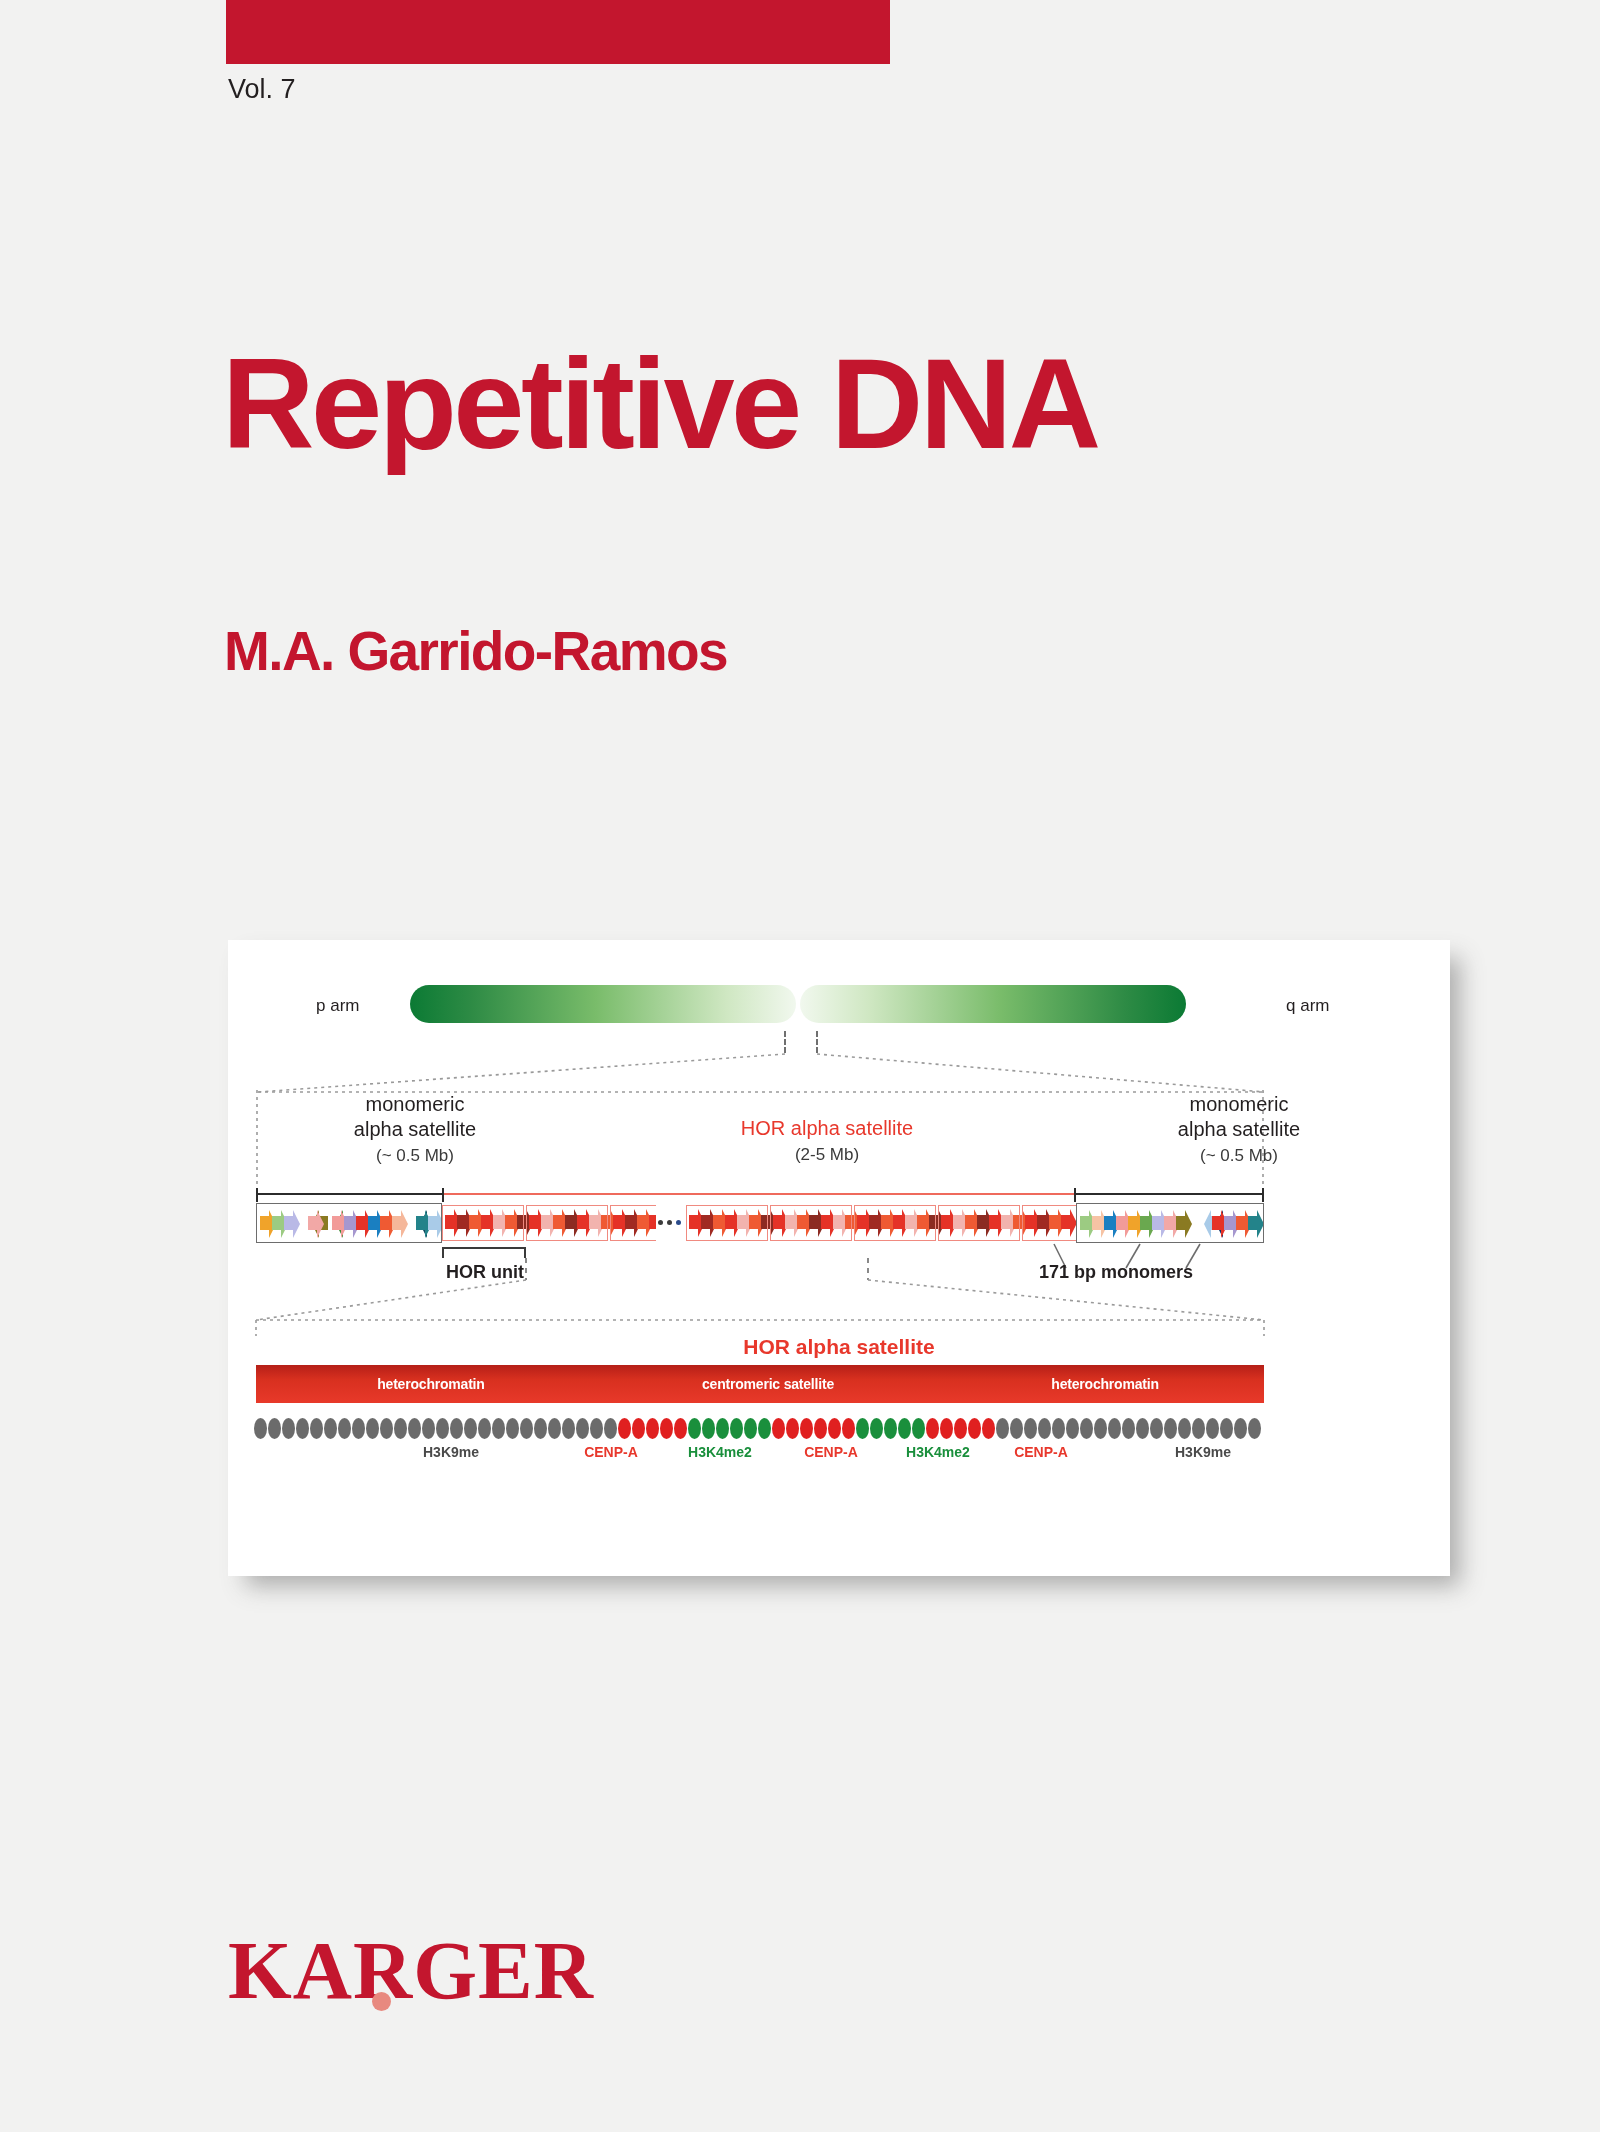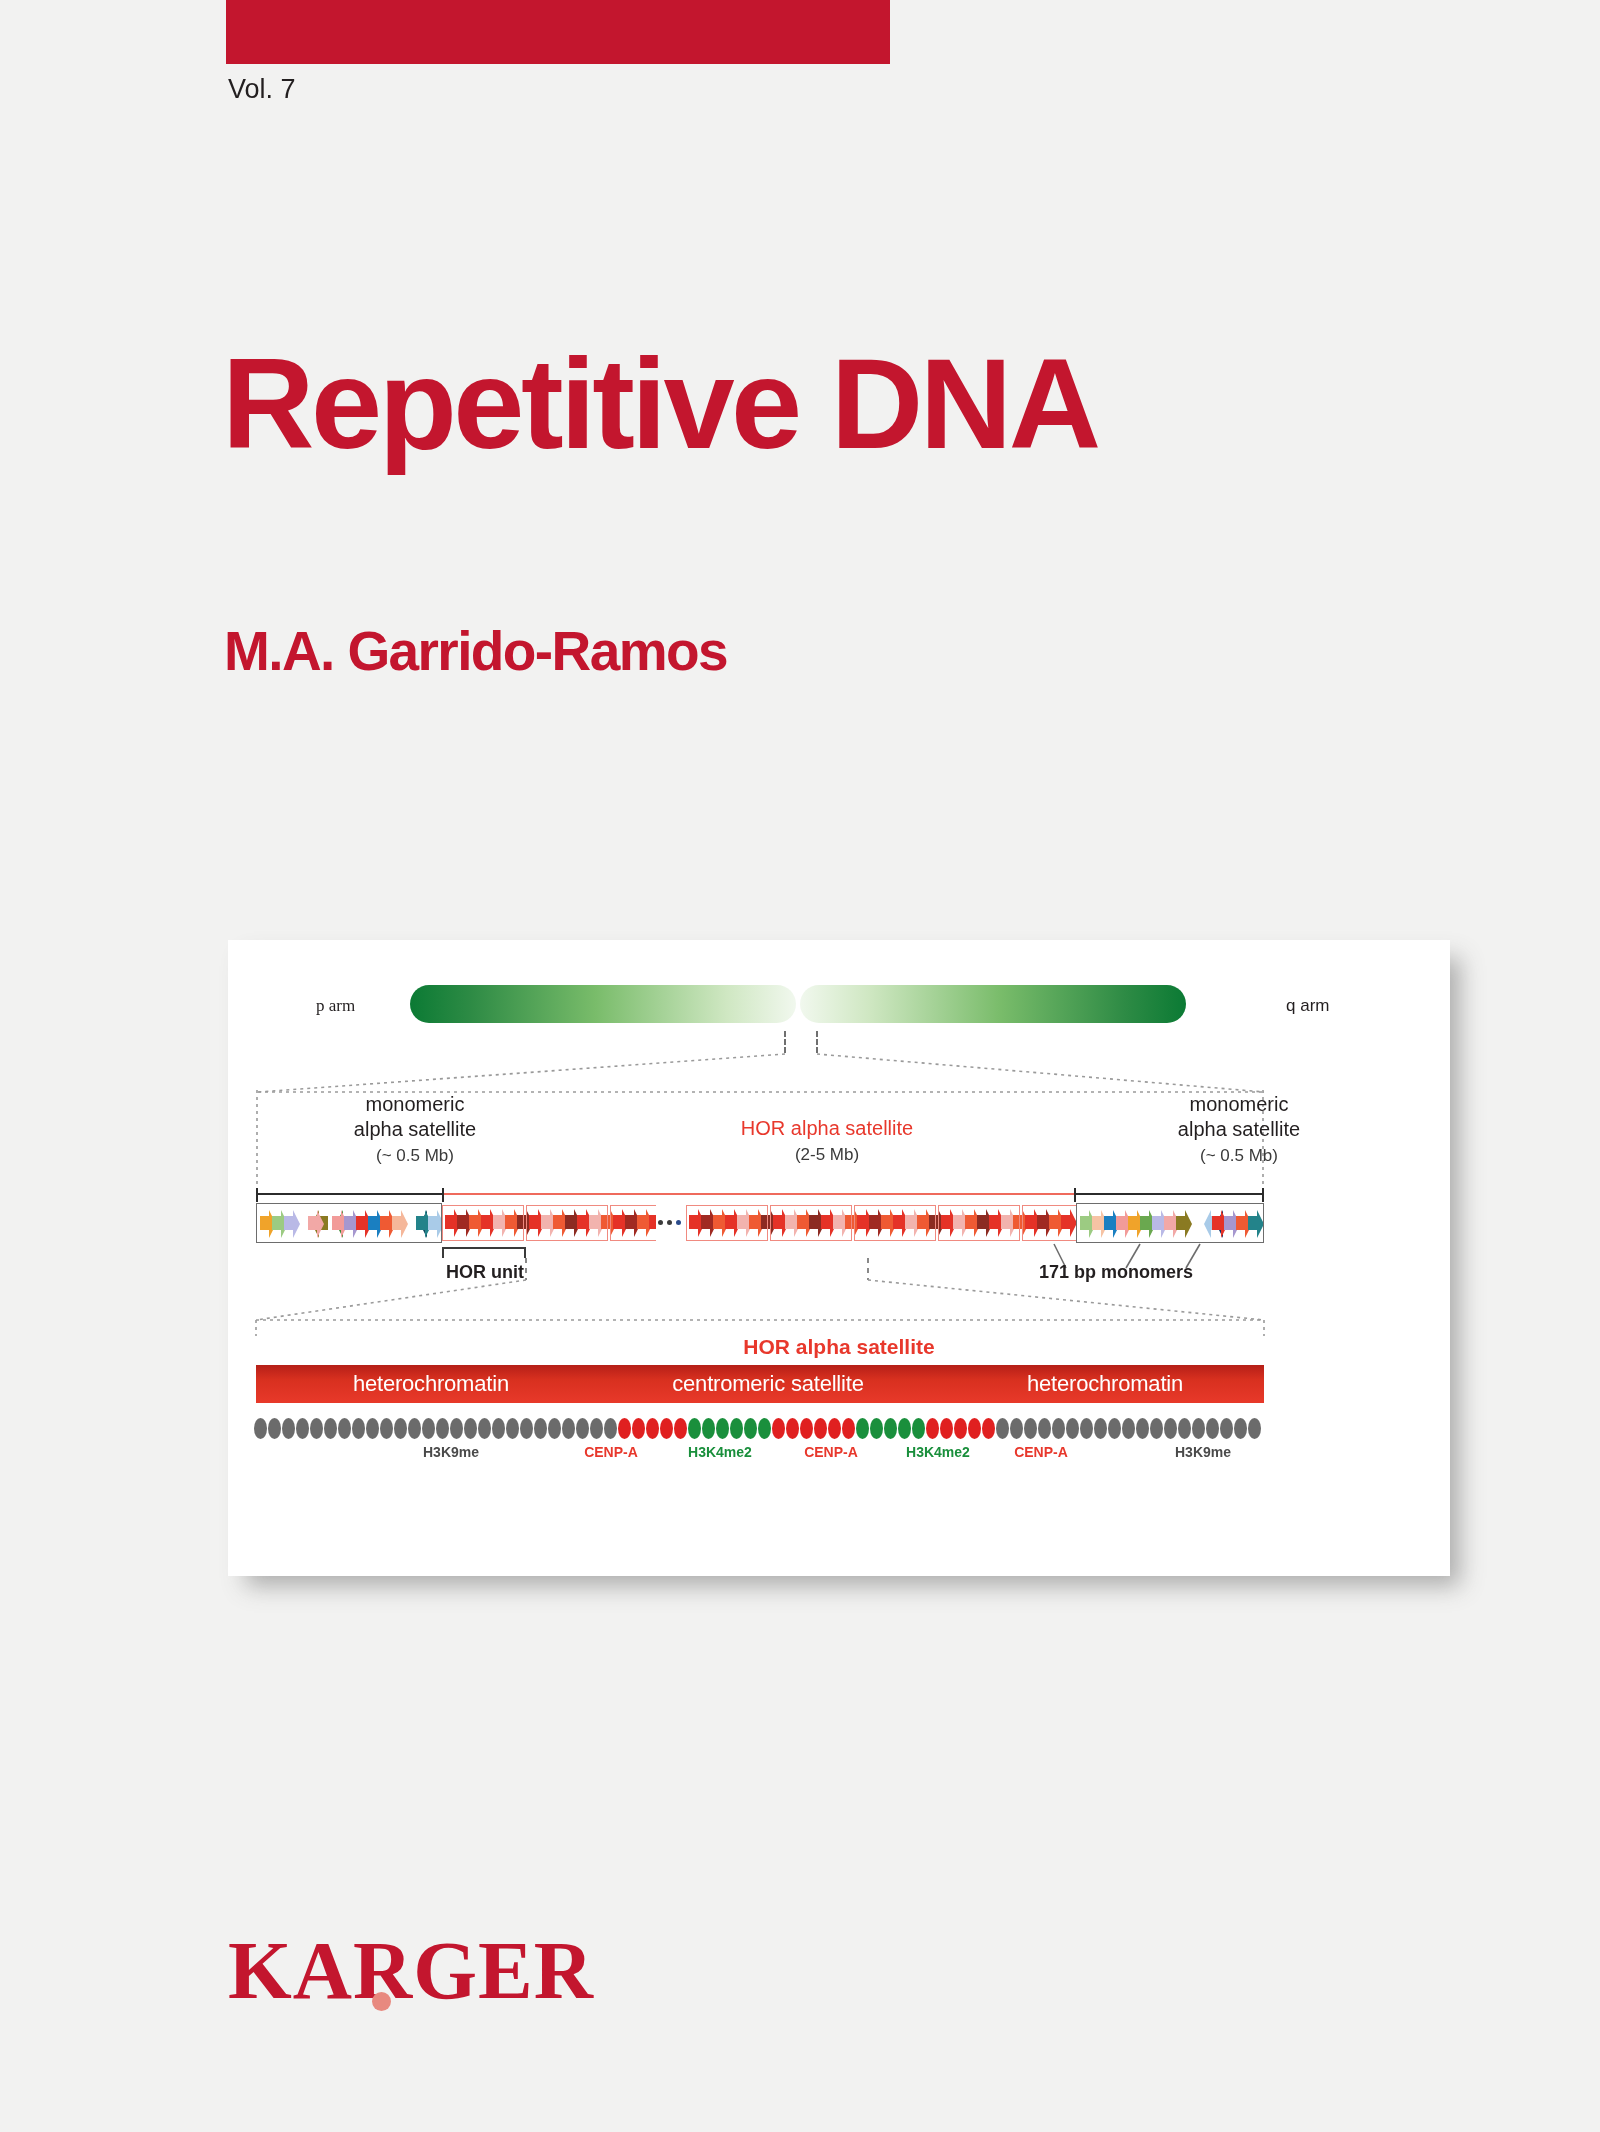--- a/index.html
+++ b/index.html
@@ -59,21 +59,21 @@
     background:#ffffff;
     box-shadow:14px 14px 22px -4px rgba(90,90,90,0.45);
   }
   #figure-inner{position:absolute;left:0;top:0;width:1222px;height:636px;}
 
   
   .chrom-row{position:absolute;left:0;top:45px;width:1222px;height:44px;}
   .chrom-label{
     position:absolute;top:11px;font-size:17px;color:#231f20;
   }
-  #p-arm-label{left:88px;font-family:Liberation Serif, serif;}
+  #p-arm-label{left:88px;}
   #q-arm-label{left:1058px;}
   .chrom-arm{
     position:absolute;top:0;height:38px;border-radius:19px;
   }
   #chrom-p{
     left:182px;width:386px;
     background:linear-gradient(to right,#0b7a34 0%,#2e8b45 16%,#79bc6a 48%,#cfe7c2 82%,#f1f8ee 100%);
   }
   #chrom-q{
     left:572px;width:386px;
@@ -150,21 +150,21 @@
   }
 
   
   #chromatin-bar{
     position:absolute;left:28px;top:425px;width:1008px;height:38px;
     background:linear-gradient(to bottom,#b51f18 0%,#d8301f 38%,#e8392a 100%);
     display:flex;
   }
   .chrom-seg{
     flex:1;display:flex;align-items:center;justify-content:center;
-    color:#fff;font-size:22px;font-weight:normal;letter-spacing:-0.2px;padding-left:16px;
+    color:#fff;font-size:14px;font-weight:bold;letter-spacing:-0.2px;padding-left:16px;
   }
   #seg-cen{flex:1.02;}
 
   
   #nucleosomes{position:absolute;left:26px;top:478px;width:1012px;height:22px;}
   .nuc{
     position:absolute;top:0;width:13px;height:21px;border-radius:50%;
   }
   
   .hm-label{

